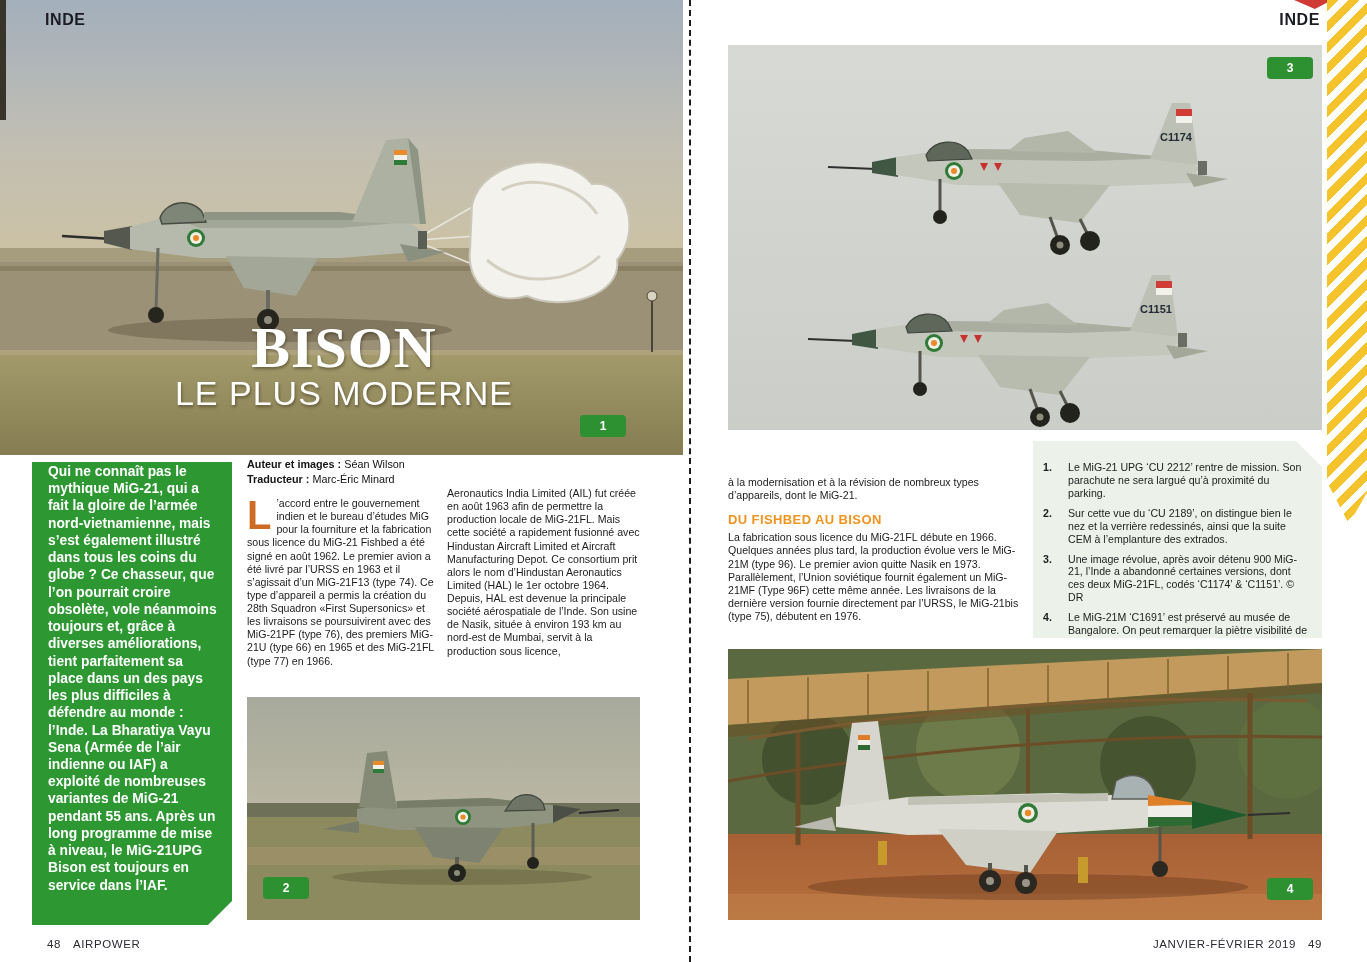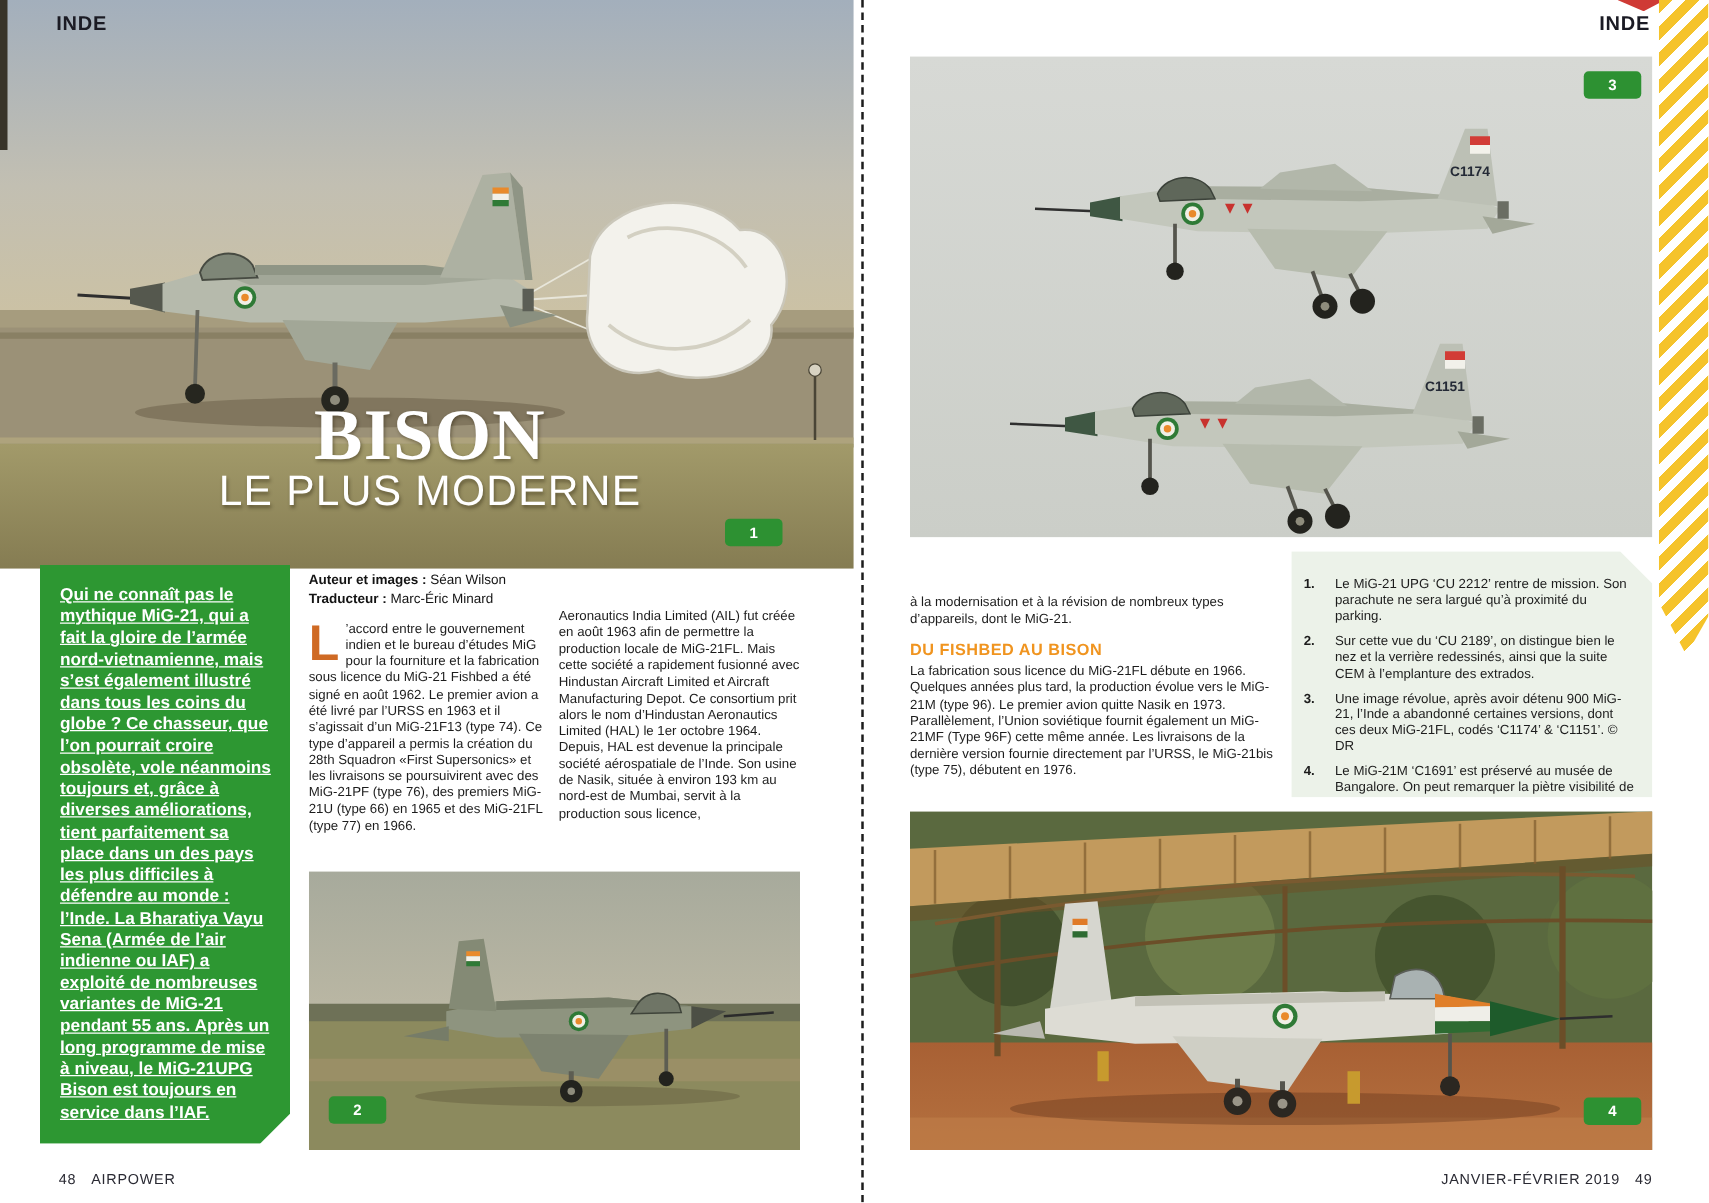--- a/index.html
+++ b/index.html
@@ -25,23 +25,23 @@
   .hero-title .t2 { font-size:34px; font-weight:normal; line-height:30px; letter-spacing:1px; }
   .hero-title .t3 { font-size:34px; font-weight:normal; line-height:34px; letter-spacing:1px; }
 
   .badge { position:absolute; width:46px; height:22px; background:#2d9132; border-radius:4px; color:#fff;
            font-size:12px; font-weight:bold; display:flex; align-items:center; justify-content:center; z-index:7; }
   .b1 { left:580px; top:415px; }
   .b2 { left:263px; top:877px; }
   .b3 { left:1267px; top:57px; }
   .b4 { left:1267px; top:878px; }
 
-  .intro { position:absolute; left:32px; top:452px; width:200px; height:463px; background:#2d9732; color:#ffffff;
-           box-sizing:border-box; padding:15px 12px 14px 16px; font-size:13.8px; line-height:1.25; font-weight:bold;
-           clip-path:polygon(0 0,100% 0,100% calc(100% - 24px),calc(100% - 24px) 100%,0 100%); z-index:2; overflow:hidden;text-decoration:underline; }
+  .intro { position:absolute; left:32px; top:462px; width:200px; height:463px; background:#2d9732; color:#ffffff;
+           box-sizing:border-box; padding:1px 12px 14px 16px; font-size:13.8px; line-height:1.25; font-weight:bold;
+           clip-path:polygon(0 0,100% 0,100% calc(100% - 24px),calc(100% - 24px) 100%,0 100%); z-index:2; overflow:hidden; }
 
   .credits { position:absolute; left:247px; top:457px; font-size:10.8px; line-height:1.4; color:#141414; z-index:2; }
 
   .bodycol { position:absolute; font-size:10.6px; line-height:1.24; color:#1c1c1c; z-index:2; }
   .col1 { left:247px; top:497px; width:190px; }
   .col2 { left:447px; top:487px; width:194px; }
   .dropcap { float:left; font-size:40px; line-height:33px; font-weight:bold; color:#cf6a24; margin:2px 5px 0 0; }
 
   .rcol { left:728px; top:460px; width:299px;margin-top:16px; }
   .rcol .para { margin:0 0 10px 0; }

